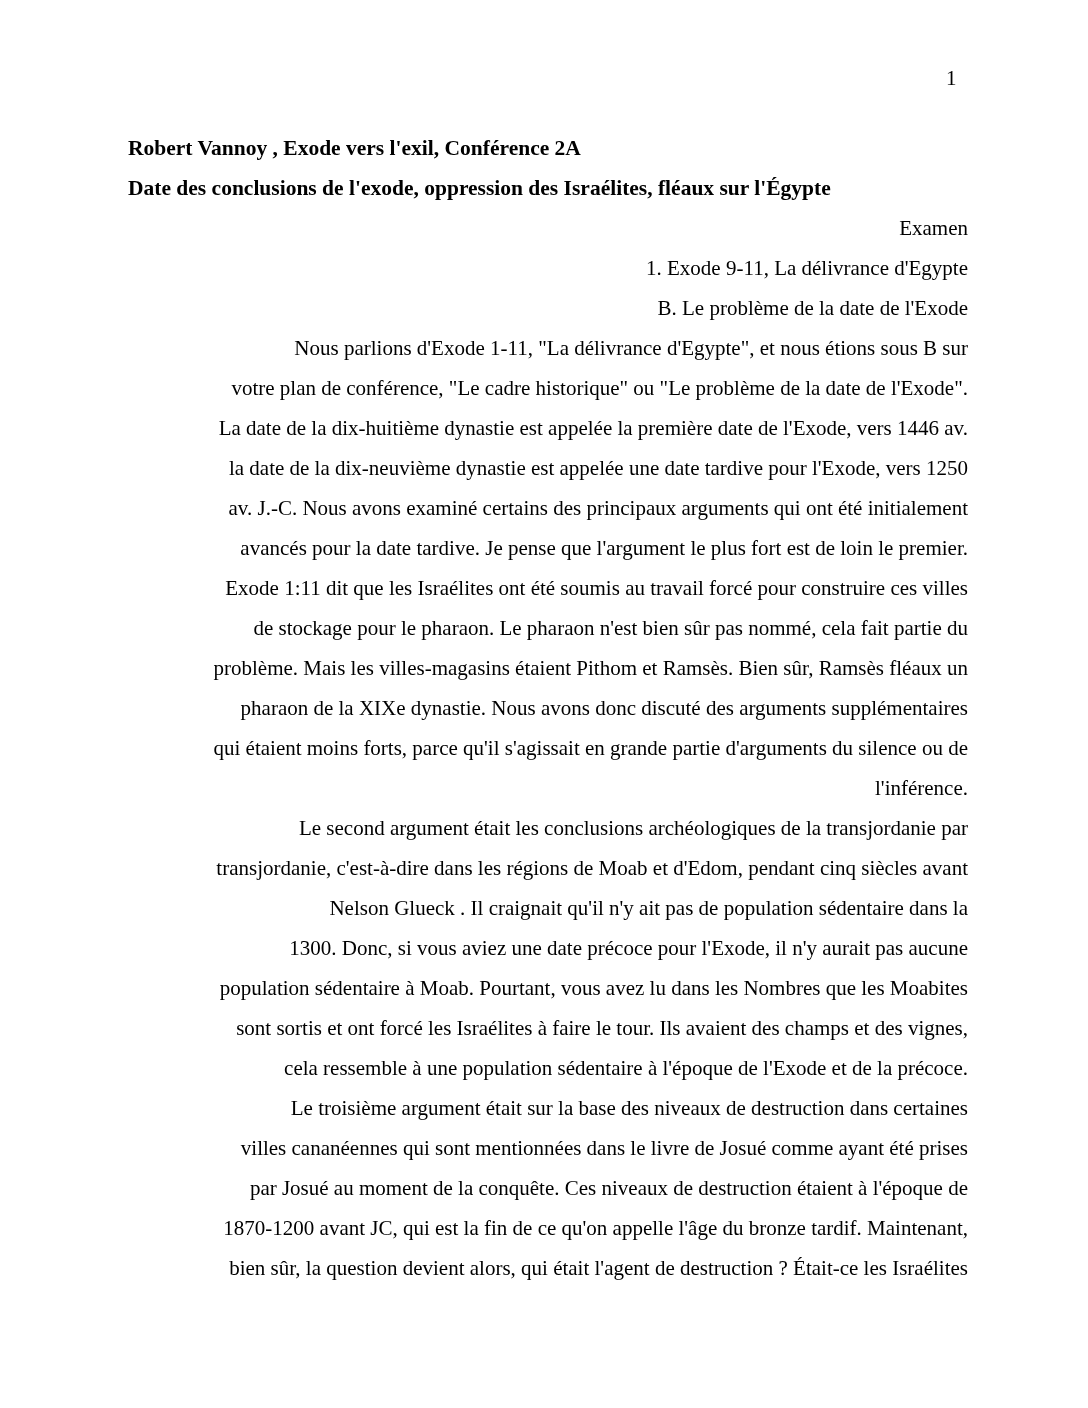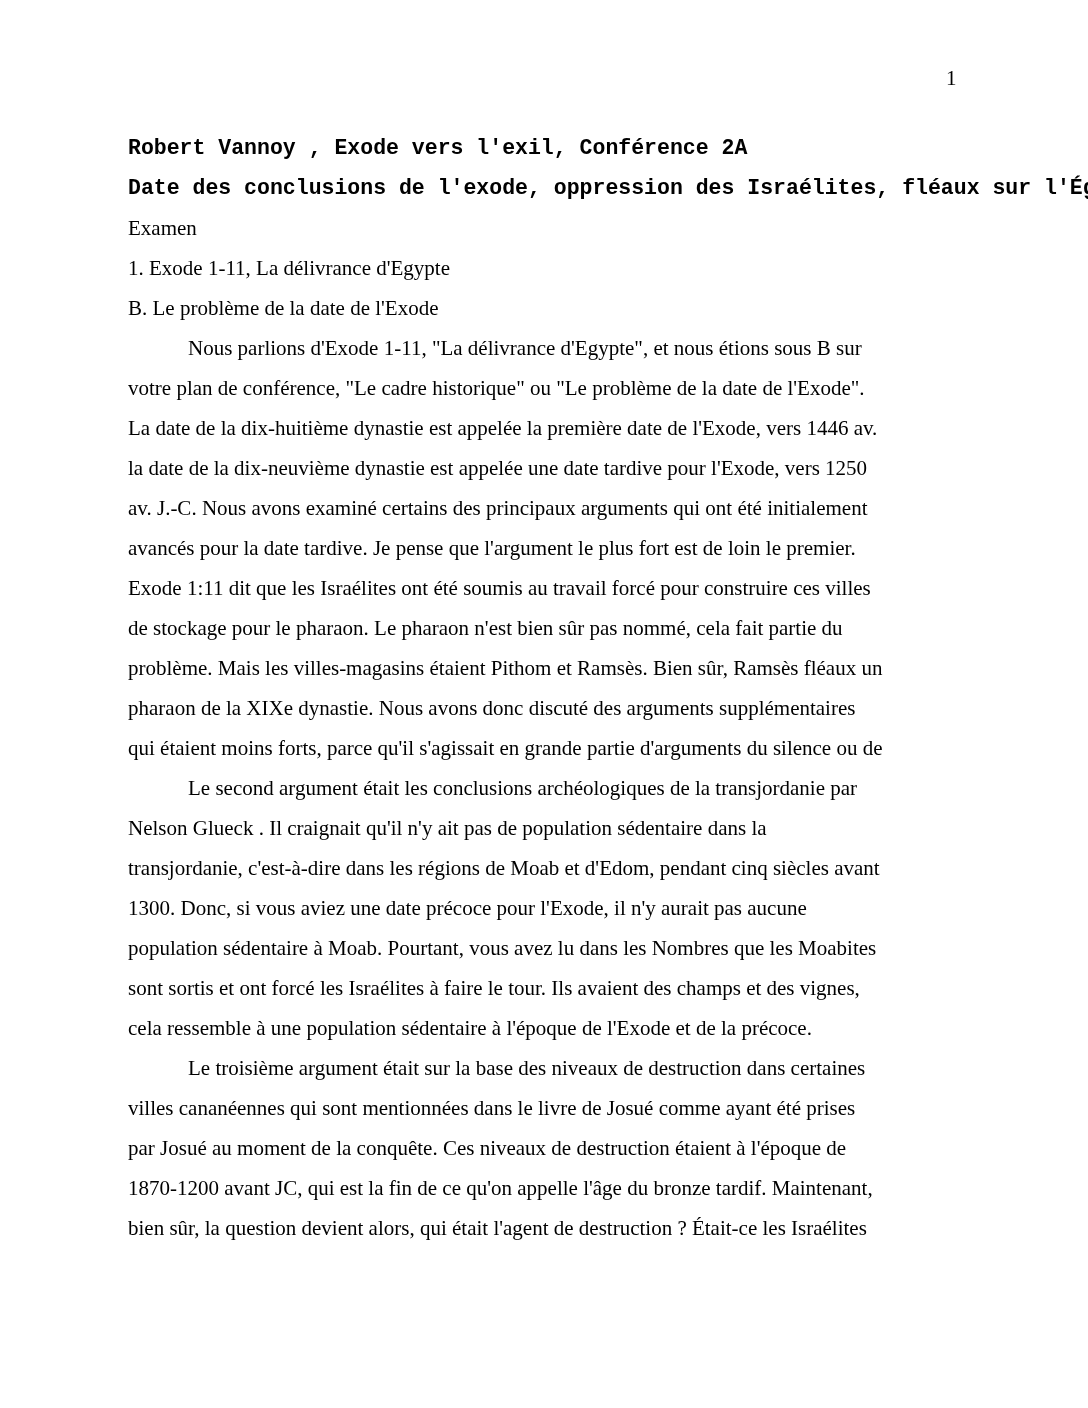--- a/index.html
+++ b/index.html
@@ -33,66 +33,67 @@
     left: 128px;
     top: 128px;
     width: 840px;
   }
   .line {
     font-size: 21px;
     line-height: 40px;
     height: 40px;
     white-space: nowrap;
     margin: 0;
+    text-align: right;
   }
   .title-line {
     font-size: 21.5px;
     line-height: 40px;
     height: 40px;
     font-weight: bold;
     white-space: nowrap;
     margin: 0;
-    font-family: Liberation Mono, monospace;
   }
   .indent {
     padding-left: 60px;
   }
 </style>
 </head>
 <body>
 
 <div class="page">
   <div class="page-number">1</div>
 
   <div class="content">
     <div class="title-line">Robert Vannoy , Exode vers l'exil, Conférence 2A</div>
     <div class="title-line">Date des conclusions de l'exode, oppression des Israélites, fléaux sur l'Égypte</div>
 
     <div class="line">Examen</div>
-    <div class="line">1. Exode 1-11, La délivrance d'Egypte</div>
+    <div class="line">1. Exode 9-11, La délivrance d'Egypte</div>
     <div class="line">B. Le problème de la date de l'Exode</div>
 
     <div>
       <div class="line indent">Nous parlions d'Exode 1-11, "La délivrance d'Egypte", et nous étions sous B sur</div>
       <div class="line">votre plan de conférence, "Le cadre historique" ou "Le problème de la date de l'Exode".</div>
       <div class="line">La date de la dix-huitième dynastie est appelée la première date de l'Exode, vers 1446 av.</div>
       <div class="line">la date de la dix-neuvième dynastie est appelée une date tardive pour l'Exode, vers 1250</div>
       <div class="line">av. J.-C. Nous avons examiné certains des principaux arguments qui ont été initialement</div>
       <div class="line">avancés pour la date tardive. Je pense que l'argument le plus fort est de loin le premier.</div>
       <div class="line">Exode 1:11 dit que les Israélites ont été soumis au travail forcé pour construire ces villes</div>
       <div class="line">de stockage pour le pharaon. Le pharaon n'est bien sûr pas nommé, cela fait partie du</div>
       <div class="line">problème. Mais les villes-magasins étaient Pithom et Ramsès. Bien sûr, Ramsès fléaux un</div>
       <div class="line">pharaon de la XIXe dynastie. Nous avons donc discuté des arguments supplémentaires</div>
       <div class="line">qui étaient moins forts, parce qu'il s'agissait en grande partie d'arguments du silence ou de</div>
+      <div class="line">l'inférence.</div>
     </div>
 
     <div>
       <div class="line indent">Le second argument était les conclusions archéologiques de la transjordanie par</div>
+      <div class="line">transjordanie, c'est-à-dire dans les régions de Moab et d'Edom, pendant cinq siècles avant</div>
       <div class="line">Nelson Glueck . Il craignait qu'il n'y ait pas de population sédentaire dans la</div>
-      <div class="line">transjordanie, c'est-à-dire dans les régions de Moab et d'Edom, pendant cinq siècles avant</div>
       <div class="line">1300. Donc, si vous aviez une date précoce pour l'Exode, il n'y aurait pas aucune</div>
       <div class="line">population sédentaire à Moab. Pourtant, vous avez lu dans les Nombres que les Moabites</div>
       <div class="line">sont sortis et ont forcé les Israélites à faire le tour. Ils avaient des champs et des vignes,</div>
       <div class="line">cela ressemble à une population sédentaire à l'époque de l'Exode et de la précoce.</div>
     </div>
 
     <div>
       <div class="line indent">Le troisième argument était sur la base des niveaux de destruction dans certaines</div>
       <div class="line">villes cananéennes qui sont mentionnées dans le livre de Josué comme ayant été prises</div>
       <div class="line">par Josué au moment de la conquête. Ces niveaux de destruction étaient à l'époque de</div>

